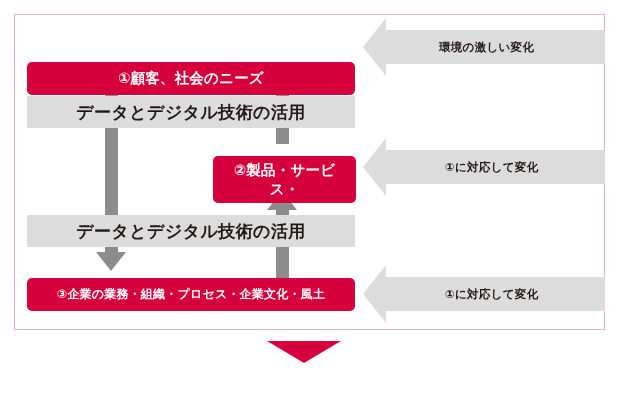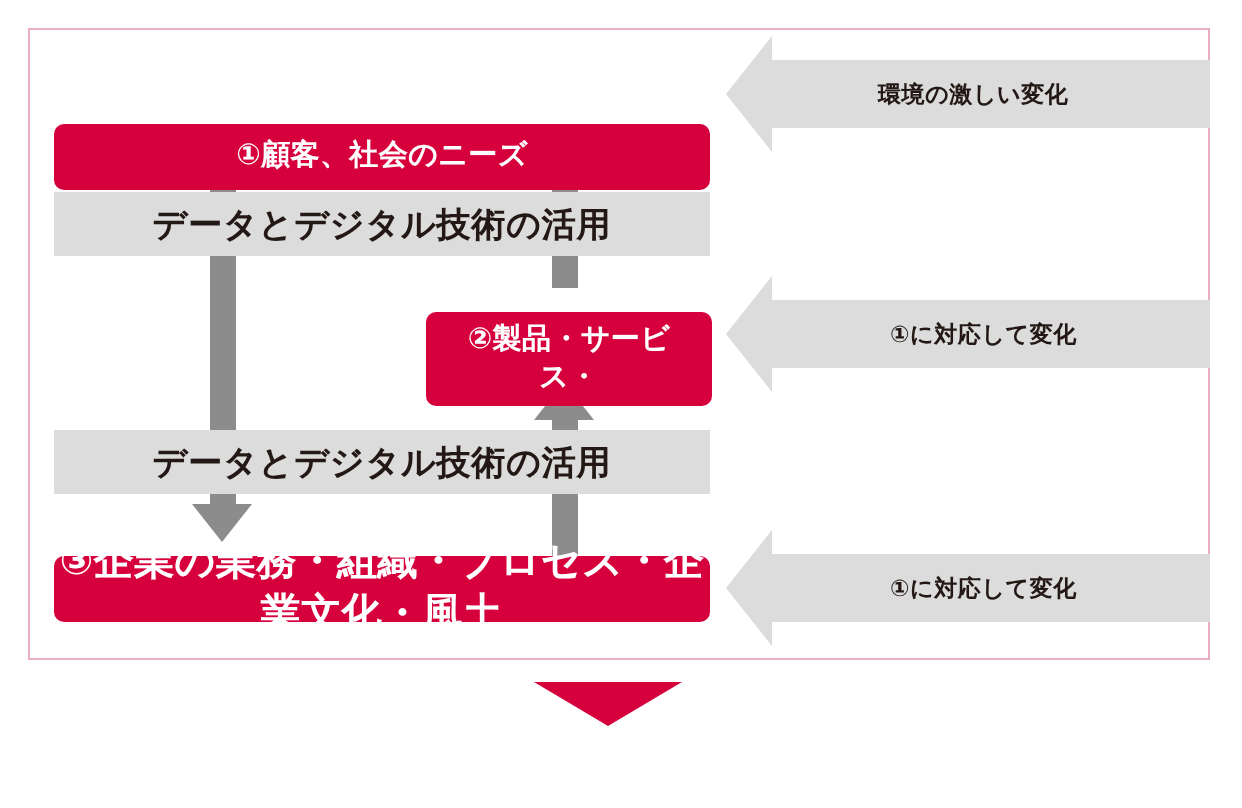--- a/index.html
+++ b/index.html
@@ -52,21 +52,21 @@
     margin-top: 32px;
   }
   #box-product {
     left: 213px; top: 144px; width: 143px; height: 47px;
     font-size: 14.5px;
     padding: 0 6px;
     margin-top: 12px;
   }
   #box-org {
     left: 27px;  top: 278px; width: 328px; height: 33px;
-    font-size: 20px;
+    font-size: 12px;
   }
 
   
   .greyband {
     position: absolute;
     left: 27px;
     width: 328px;
     height: 32px;
     background: #dcdcdc;
     color: #231815;

